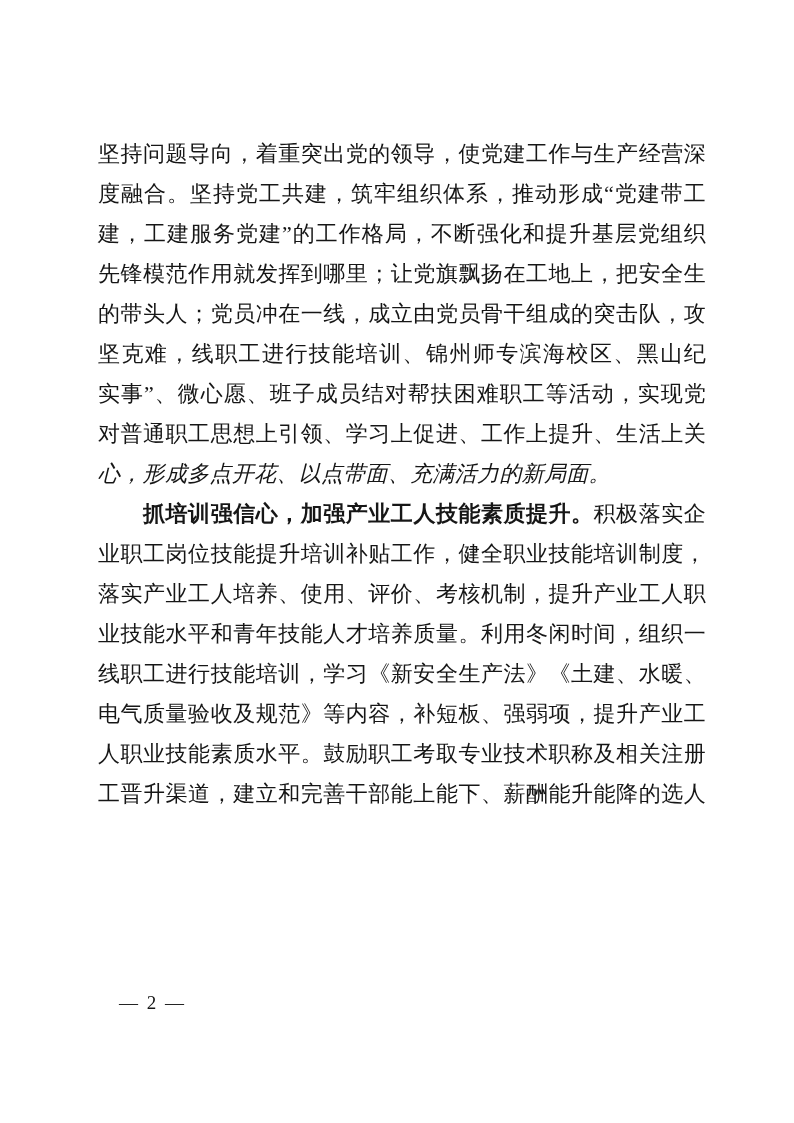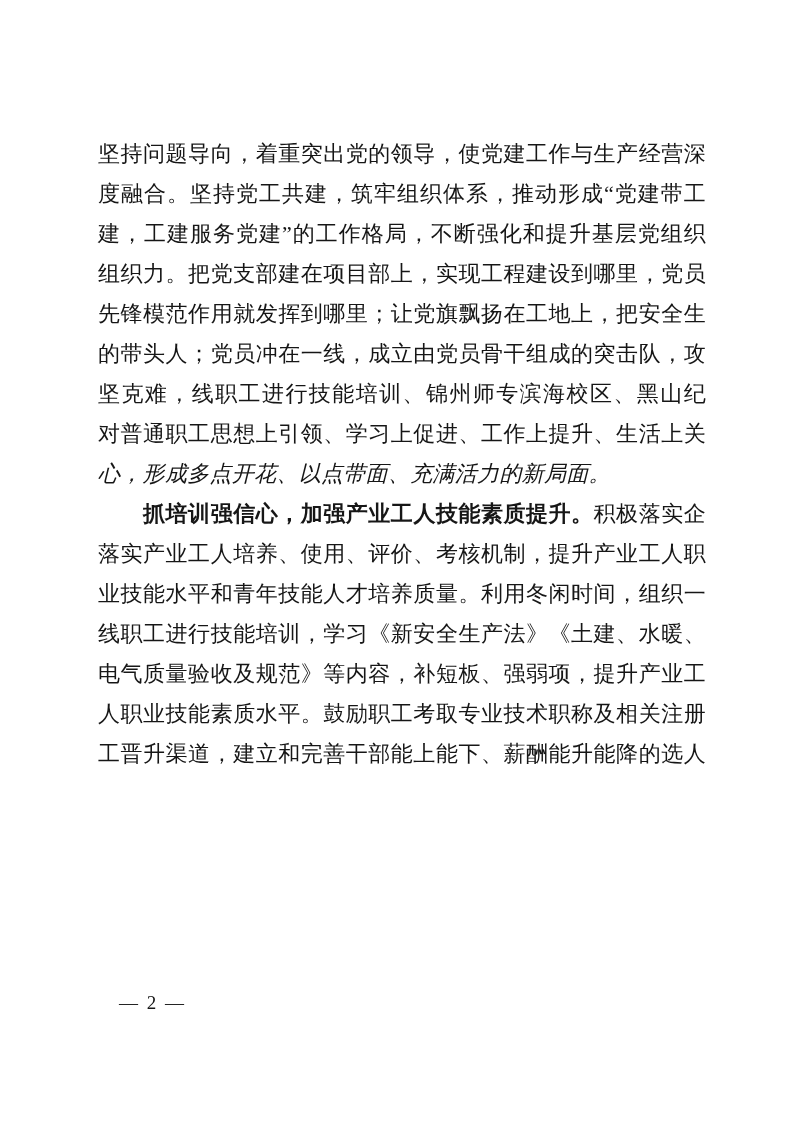--- a/index.html
+++ b/index.html
@@ -56,29 +56,30 @@
 </style>
 </head>
 <body>
 
 <div class="page">
   <div class="doc-body">
       <div class="paragraph">
         <div class="line"><span>坚持问题导向，着重突出党的领导，使党建工作与生产经营深</span></div>
         <div class="line"><span>度融合。坚持党工共建，筑牢组织体系，推动形成“党建带工</span></div>
         <div class="line"><span>建，工建服务党建”的工作格局，不断强化和提升基层党组织</span></div>
-        <div class="line"><span>组织力。把党支部建在项目部上，实现工程建设到哪里，党员</span></div>
         <div class="line"><span>先锋模范作用就发挥到哪里；让党旗飘扬在工地上，把安全生</span></div>
         <div class="line"><span>的带头人；党员冲在一线，成立由党员骨干组成的突击队，攻</span></div>
         <div class="line"><span>坚克难，线职工进行技能培训、锦州师专滨海校区、黑山纪</span></div>
+        <div class="line"><span>实事”、微心愿、班子成员结对帮扶困难职工等活动，实现党</span></div>
         <div class="line"><span>对普通职工思想上引领、学习上促进、工作上提升、生活上关</span></div>
         <div class="line para-end"><span>心，形成多点开花、以点带面、充满活力的新局面。</span></div>
       </div>
       <div class="paragraph">
         <div class="line">　　<span class="bold-lead">抓培训强信心，加强产业工人技能素质提升。</span><span>积极落实企</span></div>
+        <div class="line"><span>业职工岗位技能提升培训补贴工作，健全职业技能培训制度，</span></div>
         <div class="line"><span>落实产业工人培养、使用、评价、考核机制，提升产业工人职</span></div>
         <div class="line"><span>业技能水平和青年技能人才培养质量。利用冬闲时间，组织一</span></div>
         <div class="line"><span>线职工进行技能培训，学习《新安全生产法》《土建、水暖、</span></div>
         <div class="line"><span>电气质量验收及规范》等内容，补短板、强弱项，提升产业工</span></div>
         <div class="line"><span>人职业技能素质水平。鼓励职工考取专业技术职称及相关注册</span></div>
         <div class="line"><span>工晋升渠道，建立和完善干部能上能下、薪酬能升能降的选人</span></div>
       </div>
     </div>
   <div class="page-number">— 2 —</div>
 </div>

